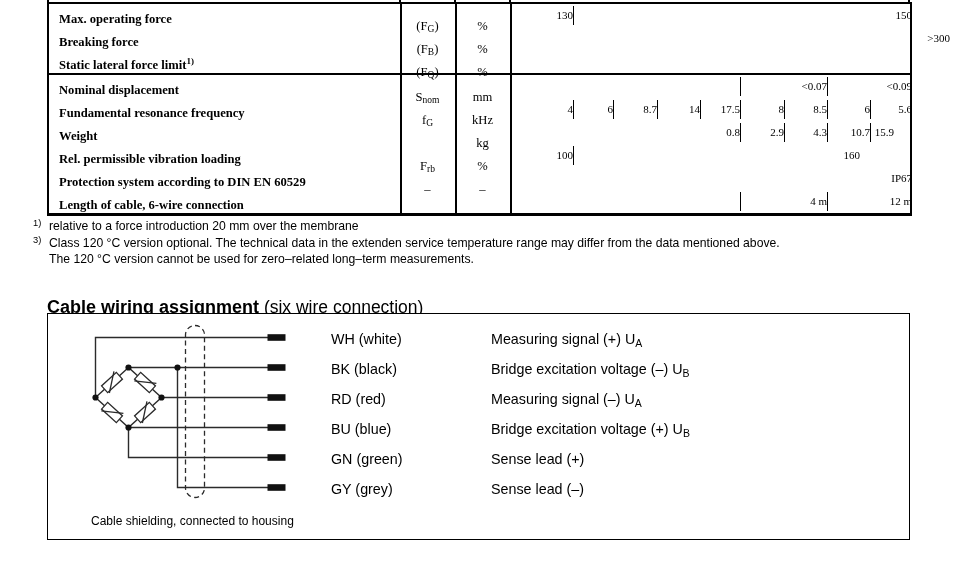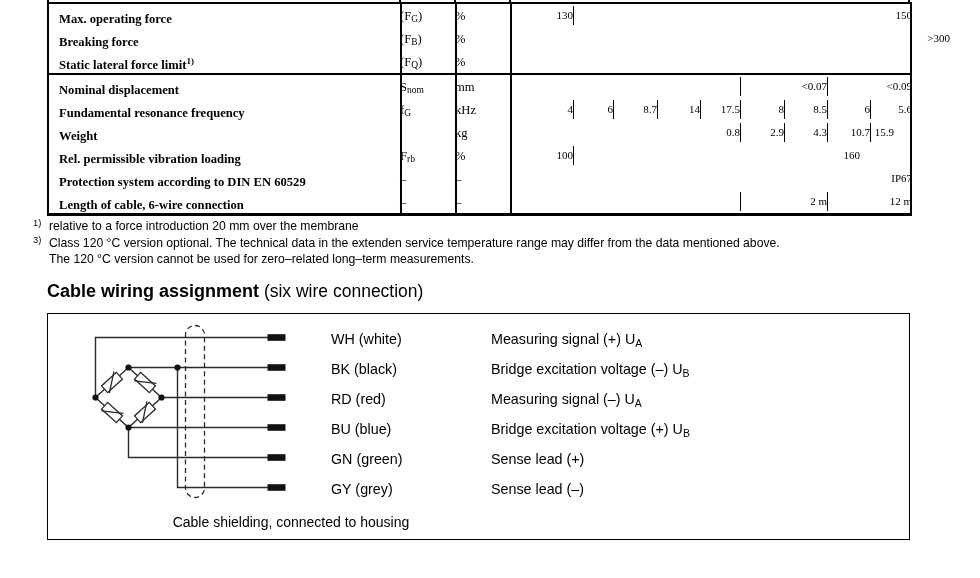--- a/index.html
+++ b/index.html
@@ -7,41 +7,41 @@
        font-family:"Liberation Sans", sans-serif;color:#000;}
   
   .tick{position:absolute;top:0;width:2px;height:4px;background:#000;}
   .tbl{position:absolute;left:47px;top:2px;width:865px;box-sizing:border-box;
        border:2px solid #000;border-bottom-width:3px;background:#fff;}
   .colline{position:absolute;top:0;bottom:0;width:1.5px;background:#000;}
   .row{position:relative;height:23px;font-family:Liberation Serif, serif;}
   .sect{height:0;border-top:2px solid #000;}
   .lbl{position:absolute;left:10px;top:0;line-height:23px;font-size:12.6px;font-weight:bold;white-space:nowrap;}
   .sup{font-size:9px;vertical-align:5px;font-weight:bold;}
-  .sym,.unit{position:absolute;top:4px;line-height:17px;font-size:12.6px;text-align:left;}
+  .sym,.unit{position:absolute;top:11px;line-height:23px;font-size:12.6px;text-align:center;}
   .sym{left:351px;width:55px;}
   .unit{left:406px;width:55px;}
   .sb{font-size:9.5px;vertical-align:-2px;}
   .vc{position:absolute;top:0;line-height:23px;font-size:11px;text-align:right;white-space:nowrap;}
   .vd{position:absolute;top:2px;height:19px;width:1.2px;background:#000;}
   
   .fn{position:absolute;left:33px;font-size:12.2px;white-space:nowrap;}
   .fnm{display:inline-block;width:16px;font-size:9.3px;vertical-align:4px;}
   
-  .hd{position:absolute;left:47px;top:281px;font-size:17.5px;white-space:nowrap;}
+  .hd{position:absolute;left:47px;top:297px;font-size:17.5px;white-space:nowrap;}
   .hd b{font-size:18px;}
   
   .box{position:absolute;left:47px;top:313px;width:863px;height:227px;box-sizing:border-box;
        border:1.5px solid #000;background:#fff;}
   .box svg{position:absolute;left:0;top:0;}
   .wrow{position:absolute;height:18px;line-height:18px;font-size:14.3px;white-space:nowrap;}
   .wcode{position:absolute;left:283px;}
   .wdesc{position:absolute;left:443px;}
   .sb2{font-size:10.5px;vertical-align:-3px;}
-  .wcap{position:absolute;left:43px;top:200px;width:400px;text-align:center;font-size:14px;}
+  .wcap{position:absolute;left:43px;top:200px;width:400px;font-size:12px;}
 </style>
 </head>
 <body>
 
 <div class="tick" style="left:47px"></div>
 <div class="tick" style="left:399px"></div>
 <div class="tick" style="left:454px"></div>
 <div class="tick" style="left:509px"></div>
 <div class="tick" style="left:908px"></div>
 
@@ -135,21 +135,21 @@
     <span class="sym"><span>–</span></span>
     <span class="unit">–</span>
     <span class="vc" style="left:461px;width:402px">IP67</span>
   </div>
 
   <div class="row">
     <span class="lbl"><span>Length of cable, 6-wire connection</span><span class="sup"></span></span>
     <span class="sym"><span>–</span></span>
     <span class="unit">–</span>
     <span class="vd" style="left:691px"></span>
-    <span class="vc" style="left:691px;width:87px">2 m</span>
+    <span class="vc" style="left:691px;width:87px">4 m</span>
     <span class="vd" style="left:778px"></span>
     <span class="vc" style="left:778px;width:85px">12 m</span>
   </div>
 </div>
 
 <div class="fn" style="top:218px">
   <span class="fnm">1)</span><span>relative to a force introduction 20 mm over the membrane</span>
 </div>
 <div class="fn" style="top:235px">
   <span class="fnm">3)</span><span>Class 120 °C  version optional. The technical data in the extenden service temperature range may differ from the data mentioned above.</span>

